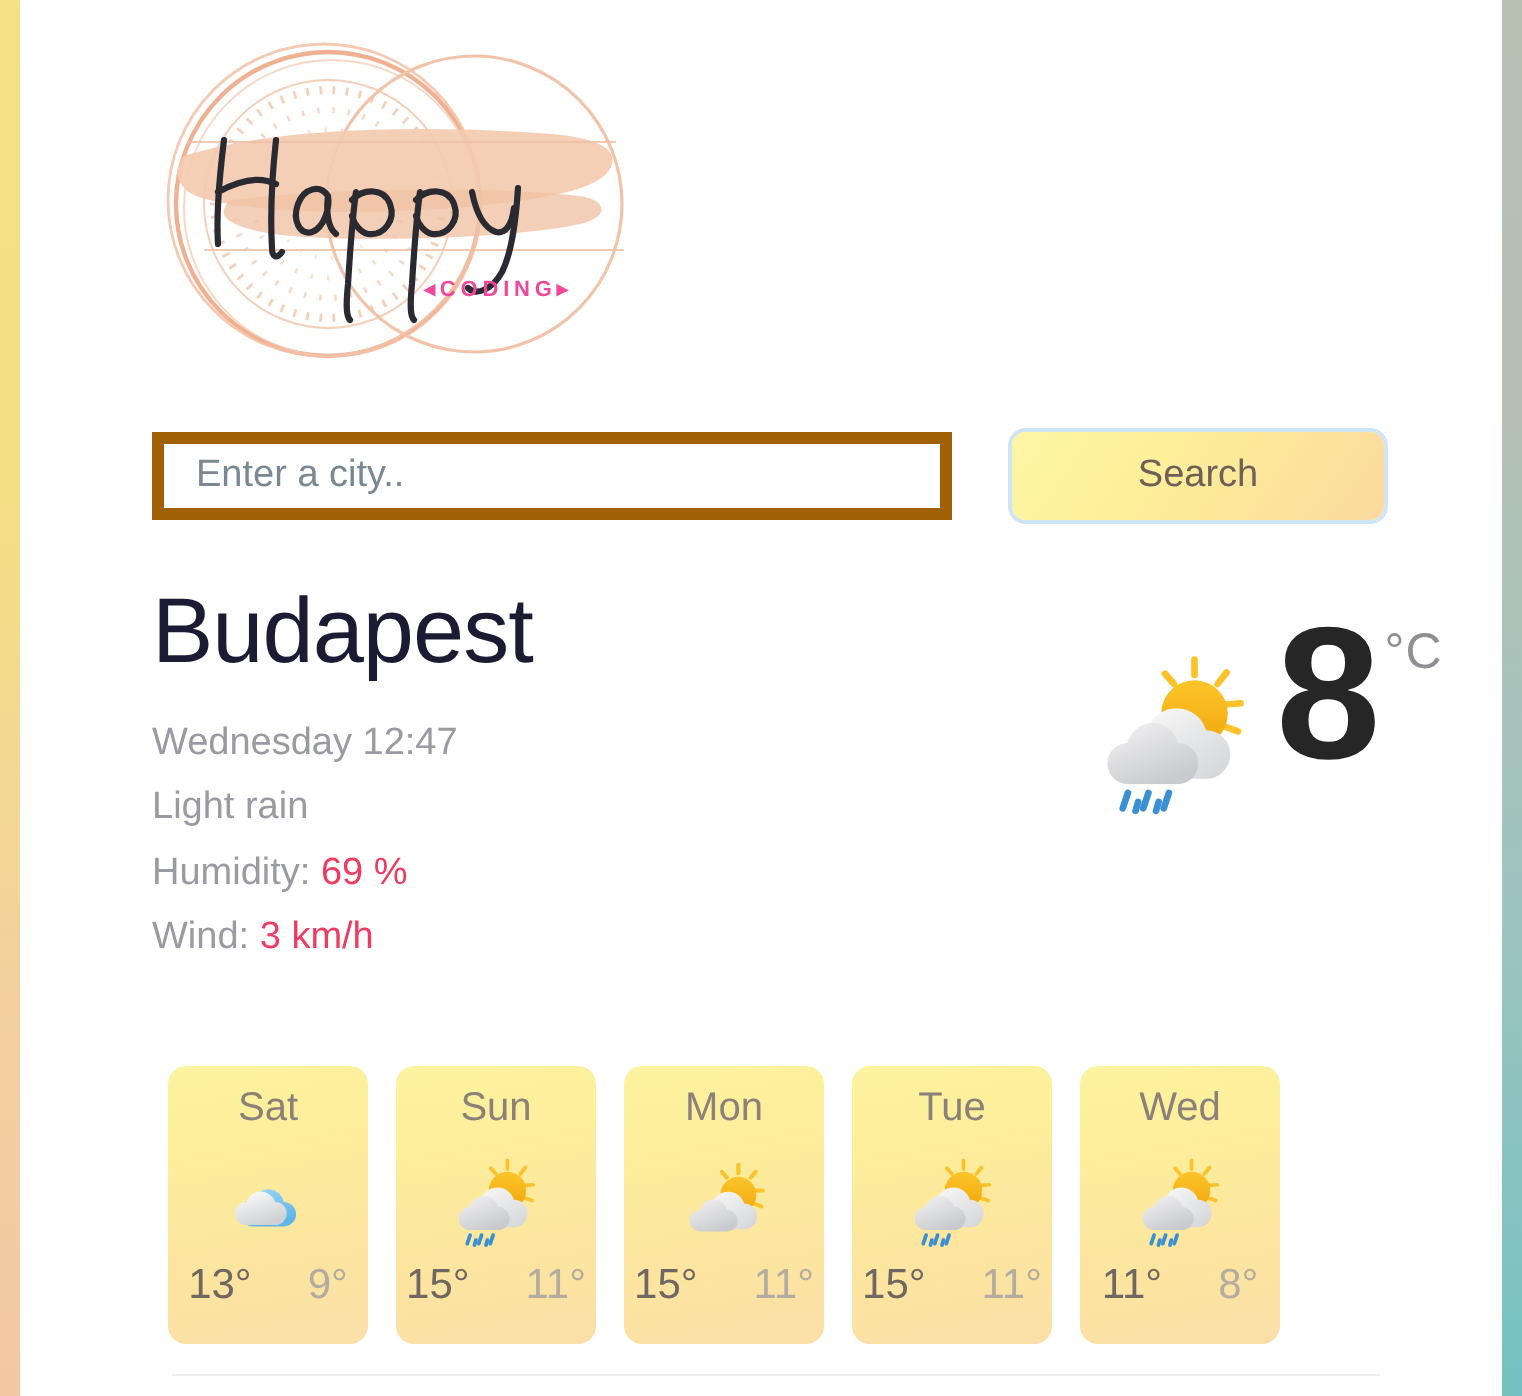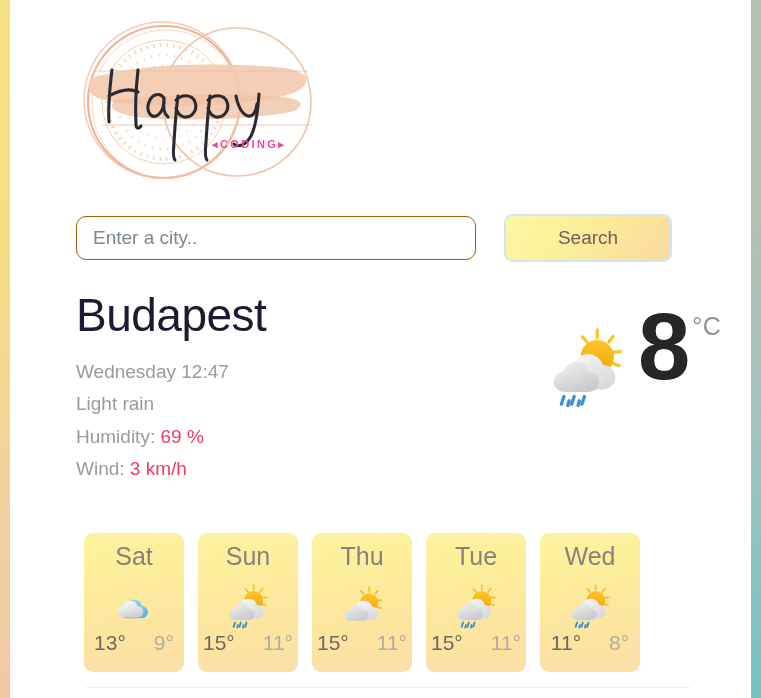--- a/index.html
+++ b/index.html
@@ -43,34 +43,34 @@
 
   
   .search-row {
     position: absolute;
     left: 66px; top: 216px;
     width: 616px; height: 46px;
   }
   .search-input {
     position: absolute; left: 0; top: 0;
     width: 400px; height: 44px;
-    border: 1px solid #a16207;
-    border-radius: 10px;
+    border: 6px solid #a16207;
+    border-radius: 0;
     background: #ffffff;
     font-family: "Liberation Sans", sans-serif;
     font-size: 19px;
     font-weight: 300;
     color: #6b7a85;
     padding: 0 16px;
     outline: none;
   }
   .search-input::placeholder { color: #7a8892; font-weight: 300; }
   .search-button {
     position: absolute; left: 430px; top: 0;
-    width: 164px; height: 44px;
+    width: 186px; height: 44px;
     border: none;
     border-radius: 7px;
     background: linear-gradient(125deg, #fdf6a6 0%, #fdf09a 35%, #fde39a 72%, #fbd9a0 100%);
     box-shadow: 0 0 0 2px #cfe4f5;
     font-family: "Liberation Sans", sans-serif;
     font-size: 19px;
     font-weight: 300;
     color: #6d6058;
     cursor: pointer;
   }
@@ -133,21 +133,21 @@
   .fc-card {
     width: 100px; height: 139px;
     border-radius: 9px;
     background: linear-gradient(170deg, #fdf3a0 0%, #fdee9b 28%, #fce4a0 72%, #fadfa8 100%);
     display: flex;
     flex-direction: column;
     align-items: center;
     padding-top: 11px;
   }
   .fc-day {
-    font-size: 25px;
+    font-size: 20px;
     font-weight: 300;
     color: #8a8178;
     line-height: 1;
     text-align: right;
   }
   .fc-icon { width: 46px; height: 46px; margin-top: 14px; }
   .fc-temps {
     margin-top: auto;
     margin-bottom: 17px;
     display: flex;
@@ -350,21 +350,21 @@
       <line x1="18" y1="58.5" x2="17" y2="62"></line>
       <line x1="26" y1="58.5" x2="25" y2="62"></line>
     </g>
   </svg>
 <div class="fc-temps">
             <span class="fc-max">15°</span>
             <span class="fc-min">11°</span>
           </div>
         </div>
         <div class="fc-card">
-          <div class="fc-day">Thu</div>
+          <div class="fc-day">Mon</div>
   <svg class="fc-icon" viewBox="0 0 64 64">
     <defs>
       <linearGradient id="scSun" x1="0" y1="0" x2="0" y2="1">
         <stop offset="0%" stop-color="#fcc52a"></stop>
         <stop offset="100%" stop-color="#f0a70d"></stop>
       </linearGradient>
       <linearGradient id="scCldA" x1="0" y1="0" x2="1" y2="1">
         <stop offset="0%" stop-color="#fdfdfd"></stop>
         <stop offset="100%" stop-color="#d3d4d6"></stop>
       </linearGradient>

